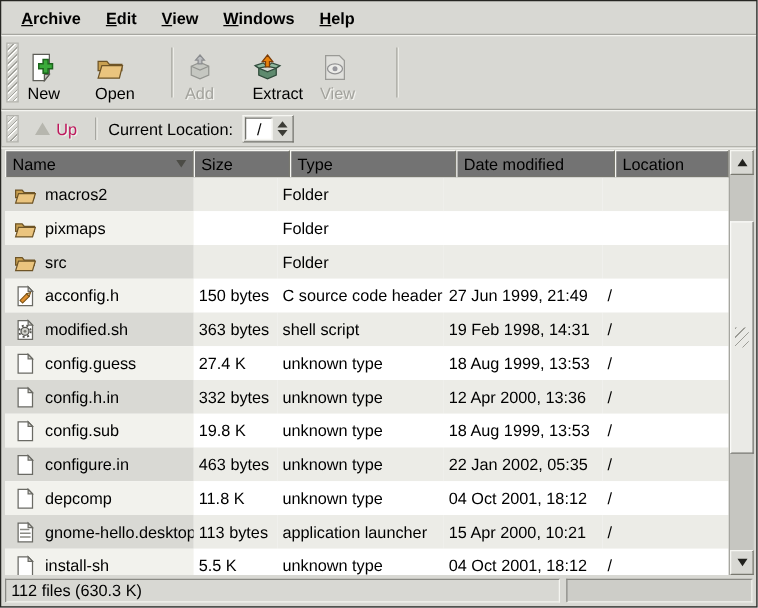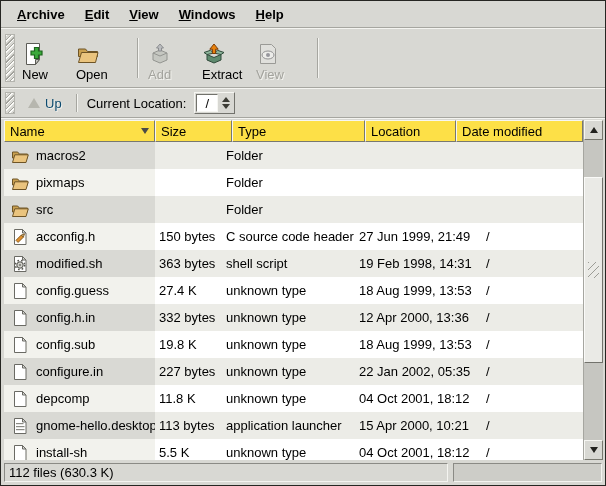--- a/index.html
+++ b/index.html
@@ -22,37 +22,37 @@
     background:repeating-linear-gradient(135deg,#fbfbf8 0 1px,#d8d8d3 1px 3px,#a2a29c 3px 4px);}
   .tbbtn{width:54px;height:50px;display:flex;flex-direction:column;align-items:flex-start;
     justify-content:flex-end;gap:1px;padding:0;background:none;border:1px solid transparent;}
   .tbbtn .tblabel{font-size:13px;line-height:15px;}
   .tbbtn.disabled .tblabel{color:#a3a39d;text-shadow:1px 1px 0 #f2f2ee;}
   .tbbtn.disabled .tbicon{filter:grayscale(0.55) opacity(0.5);}
   .tbsep{width:0;height:40px;border-left:1px solid #a6a6a0;border-right:1px solid #f4f4f0;margin:0 8px;}
   
   .locbar{height:26px;display:flex;align-items:center;padding:1px 4px 1px 3px;}
   .locbar .handle{height:20px;}
-  .upbtn{display:flex;align-items:center;gap:5px;padding:2px 7px;color:#0c4a6e;text-shadow:1px 1px 0 #f2f2ee;}
+  .upbtn{display:flex;align-items:center;gap:5px;padding:2px 7px;color:#be185d;text-shadow:1px 1px 0 #f2f2ee;}
   .up-tri{width:0;height:0;border-left:6px solid transparent;border-right:6px solid transparent;
     border-bottom:10px solid #b6b6ae;}
   .locsep{width:0;height:18px;border-left:1px solid #a6a6a0;border-right:1px solid #f4f4f0;margin:0 7px;}
   .loclabel{padding:0 8px 0 2px;}
   .combo{height:22px;box-sizing:border-box;display:flex;align-items:stretch;padding:1px;
     border:1px solid;border-color:#f6f6f2 #72726c #72726c #f6f6f2;background:#d8d8d3;}
   .combo-entry{width:20px;background:#fff;border:1px solid;border-color:#72726c #f6f6f2 #f6f6f2 #72726c;
     text-align:center;line-height:17px;}
   .combo-btn{width:15px;display:flex;flex-direction:column;align-items:center;justify-content:center;gap:2px;}
   .tri-up{width:0;height:0;border-left:4px solid transparent;border-right:4px solid transparent;border-bottom:5px solid #3c3c36;}
   .tri-dn{width:0;height:0;border-left:4px solid transparent;border-right:4px solid transparent;border-top:5px solid #3c3c36;}
   
   .table-wrap{flex:1;display:flex;margin:1px 2px 0 3px;min-height:0;}
   .table-main{flex:1;display:flex;flex-direction:column;min-width:0;background:#fff;}
   .thead{display:flex;height:22px;flex:none;}
-  .th{box-sizing:border-box;height:22px;background:#fde047;
+  .th{box-sizing:border-box;height:22px;background:#737373;
     border:1px solid;border-color:#f6f6f2 #78786f #78786f #f6f6f2;
     display:flex;align-items:center;padding:0 5px;overflow:hidden;white-space:nowrap;}
   .th-name{width:151px;justify-content:space-between;}
   .th-size{width:77px;}
   .th-type{width:133px;}
   .th-date{width:127px;}
   .th-loc{flex:1;}
   .sort-arrow{width:0;height:0;border-left:4px solid transparent;border-right:4px solid transparent;
     border-top:6px solid #4c4c46;margin-left:4px;}
   .rows{flex:1;overflow:hidden;background:#fff;}
@@ -213,25 +213,25 @@
         <div class="th th-name">
           <span>Name</span>
           <span class="sort-arrow"></span>
         </div>
         <div class="th th-size">
           <span>Size</span>
         </div>
         <div class="th th-type">
           <span>Type</span>
         </div>
+        <div class="th th-date">
+          <span>Date modified</span>
+        </div>
         <div class="th th-loc">
           <span>Location</span>
-        </div>
-        <div class="th th-date">
-          <span>Date modified</span>
         </div>
       </div>
       <div class="rows" id="rows">
   <div class="row">
     <div class="cell c-name">
       <svg class="ficon">
                 <use href="#i-folder"></use>
               </svg>
       <span class="fname">macros2</span>
     </div>
@@ -332,21 +332,21 @@
     <div class="cell c-loc">/</div>
   </div>
 
   <div class="row">
     <div class="cell c-name">
       <svg class="ficon">
                 <use href="#i-doc"></use>
               </svg>
       <span class="fname">configure.in</span>
     </div>
-    <div class="cell c-size">227 bytes</div>
+    <div class="cell c-size">463 bytes</div>
     <div class="cell c-type">unknown type</div>
     <div class="cell c-date">22 Jan 2002, 05:35</div>
     <div class="cell c-loc">/</div>
   </div>
 
   <div class="row">
     <div class="cell c-name">
       <svg class="ficon">
                 <use href="#i-doc"></use>
               </svg>

